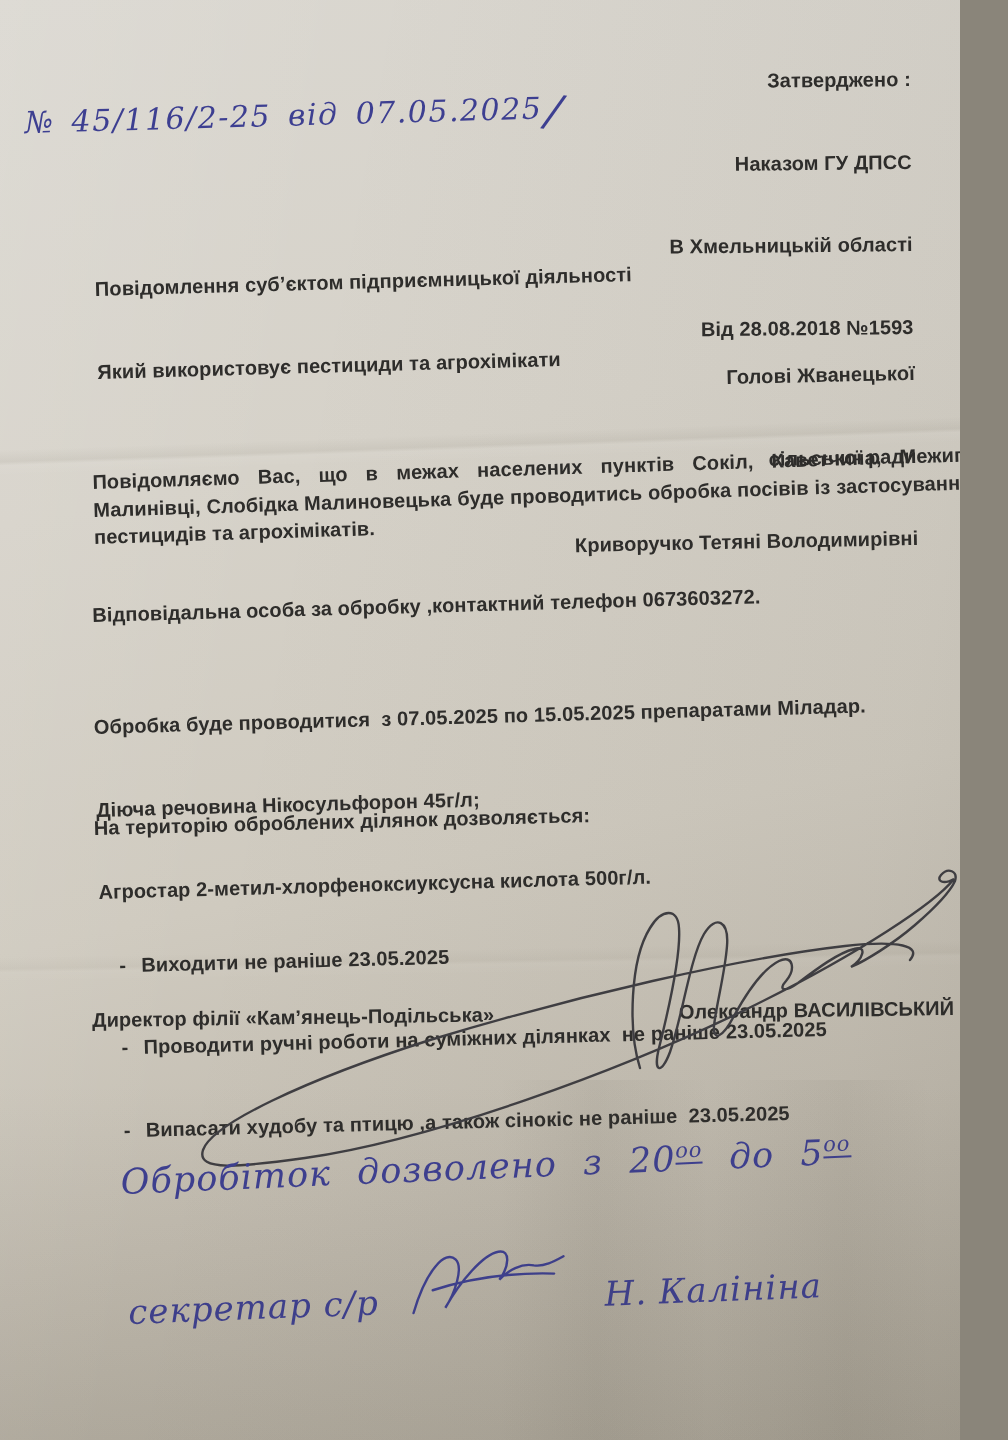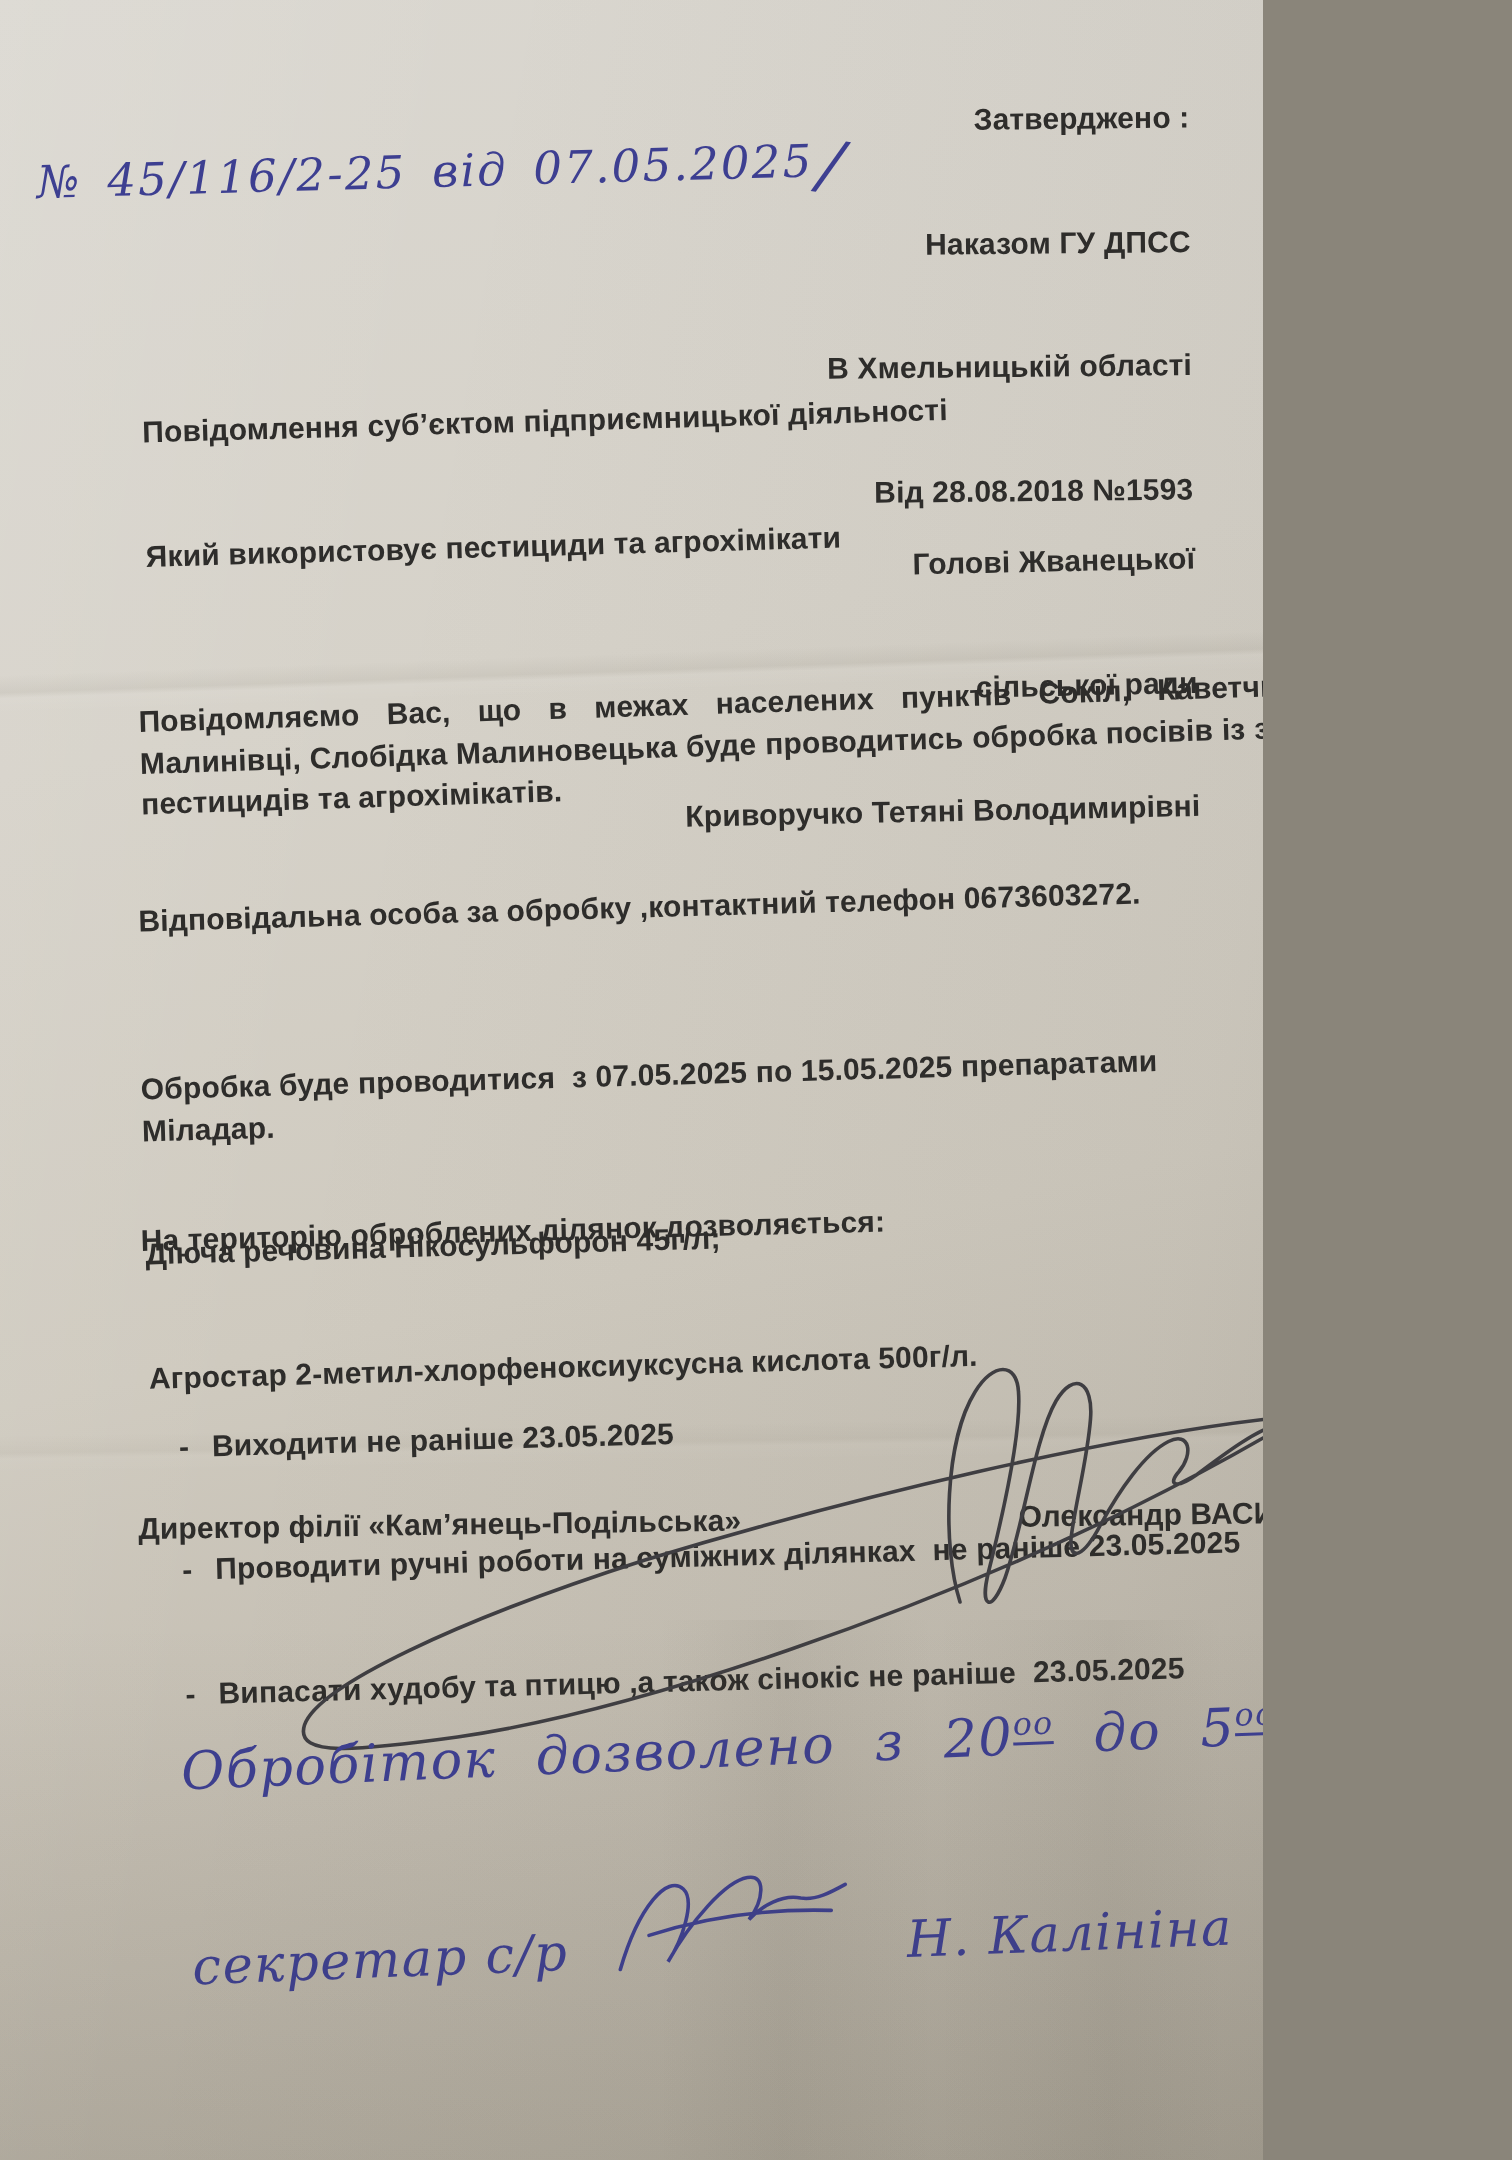--- a/index.html
+++ b/index.html
@@ -2,21 +2,21 @@
 <html><head>
 <meta charset="utf-8">
 <style>
   html,body { margin:0; padding:0; }
   body {
     width:1008px; height:1440px; overflow:hidden;
     font-family:"Liberation Sans", sans-serif;
     background:#8a857a;
   }
   .page {
-    position:relative; width:842px; height:1440px; overflow:hidden;
+    position:relative; width:960px; height:1440px; overflow:hidden;
     background:
       linear-gradient(100deg, rgba(255,255,255,0.10) 0%, rgba(255,255,255,0) 30%, rgba(60,55,45,0.05) 85%, rgba(60,55,45,0.09) 100%),
       linear-gradient(168deg, #dad7d0 0%, #d6d2c9 32%, #cfcabf 58%, #c2bcb0 78%, #b2ac9f 100%);
   }
   .page::after {
     content:""; position:absolute; left:0; right:0; bottom:0; height:360px; pointer-events:none;
     background:
       linear-gradient(to right, rgba(0,0,0,0) 52%, rgba(70,65,52,0.06) 62%, rgba(0,0,0,0) 74%, rgba(70,65,52,0.05) 88%, rgba(0,0,0,0) 97%),
       linear-gradient(to bottom, rgba(0,0,0,0) 0%, rgba(70,63,50,0.10) 100%);
   }

